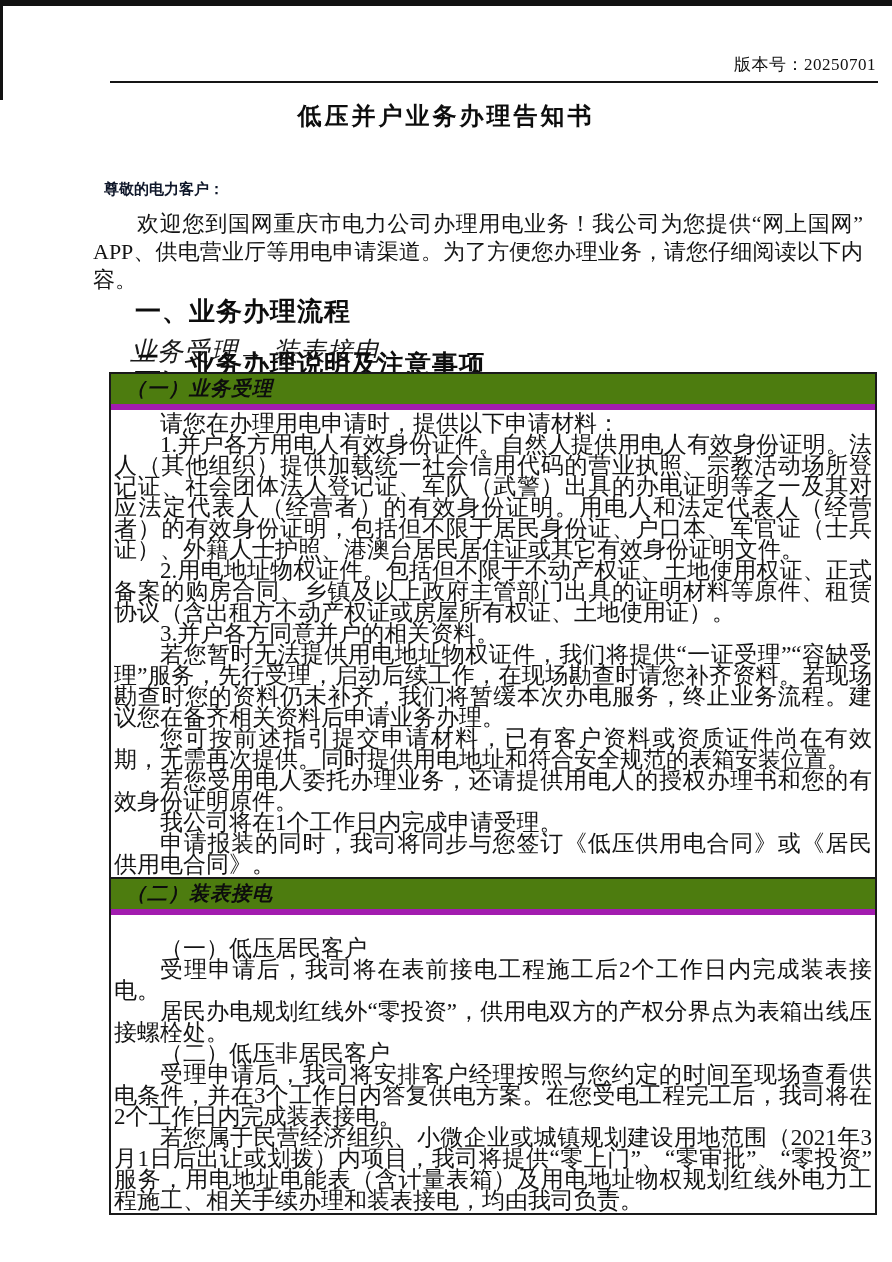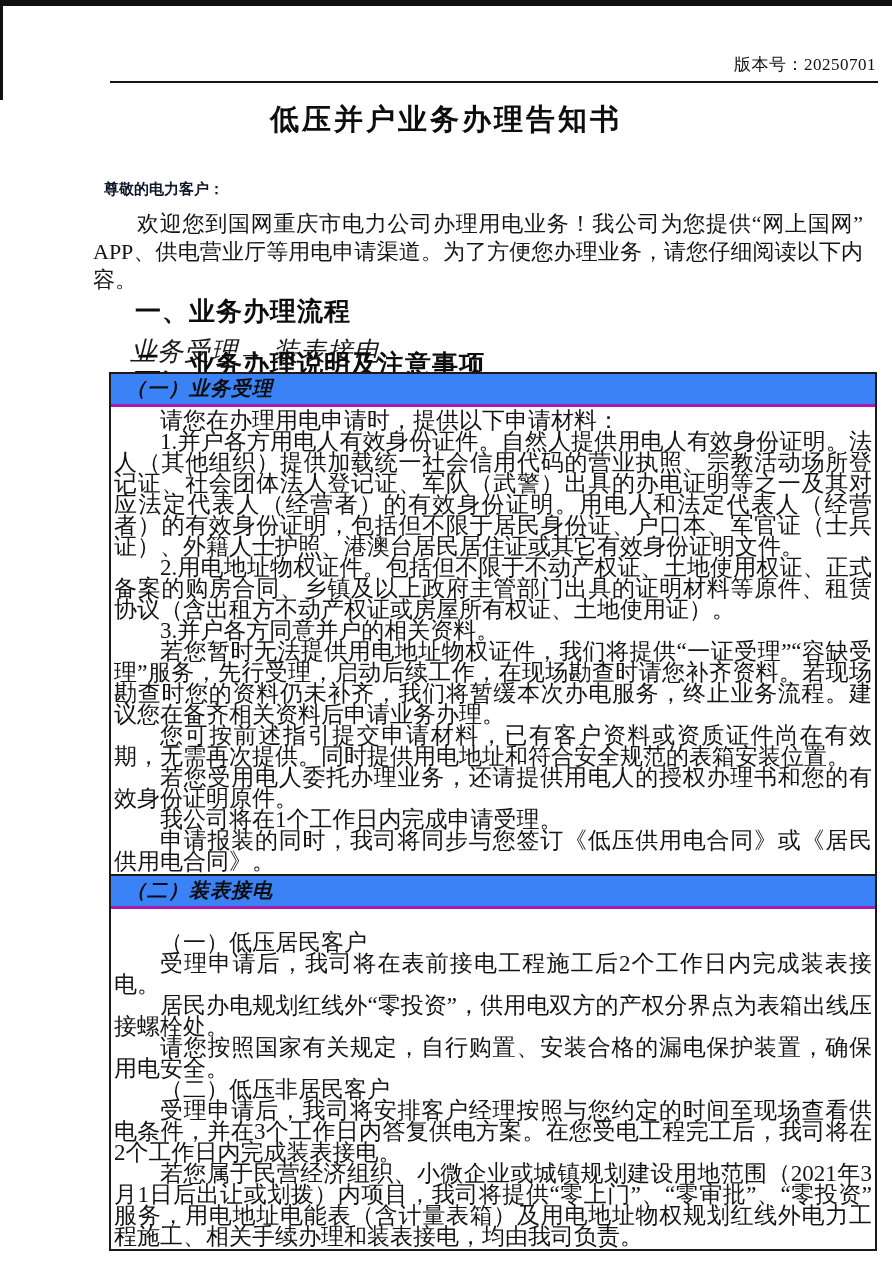--- a/index.html
+++ b/index.html
@@ -14,21 +14,21 @@
   }
   .scan-top{position:absolute;top:0;left:0;width:892px;height:6px;background:#111;}
   .scan-left{position:absolute;top:0;left:0;width:3px;height:100px;background:#111;}
   .version{
     position:absolute;top:53px;right:16px;
     font-size:17px;letter-spacing:0.5px;color:#111;
   }
   .header-rule{position:absolute;top:81px;left:110px;width:768px;height:2px;background:#151515;}
   .doc-title{
     position:absolute;top:100px;left:0;width:100%;
-    text-align:center;font-size:29px;font-weight:bold;
+    text-align:center;font-size:24px;font-weight:bold;
     letter-spacing:3px;color:#0d0d0d;
     font-family:"Liberation Serif", serif;
   }
   .salutation{
     position:absolute;top:180px;left:104px;
     font-size:15px;font-weight:bold;color:#0f172a;
   }
   .welcome{
     position:absolute;top:210px;left:93px;width:770px;
     font-size:22px;line-height:28px;
@@ -46,26 +46,26 @@
     position:absolute;top:334px;left:130px;
     font-size:26px;font-style:italic;color:#1a1a1a;
     letter-spacing:1px;
   }
   .notice-table{
     position:absolute;top:372px;left:109px;width:768px;
     border:2px solid #1a1a1a;
     box-sizing:border-box;
   }
   .section-header{
-    background:#3b82f6;
+    background:#4d7c0f;
     padding:1px 4px 2px 15px;
     font-size:20px;font-weight:bold;font-style:italic;
     color:#0d0d0d;
     letter-spacing:1px;
-    border-bottom:3px solid #a21caf;
+    border-bottom:6px solid #a21caf;
   }
   .section-header.with-top{border-top:2px solid #1a1a1a;}
   .section-body{
     padding:3px 3px 2px 3px;
     background:#fff;
   }
   .section-body.spaced-top{padding-top:23px;border-radius:12px;}
   .cell-para{
     margin:0;
     font-size:23px;line-height:21px;
@@ -106,20 +106,19 @@
         <p class="cell-para">若您受用电人委托办理业务，还请提供用电人的授权办理书和您的有效身份证明原件。</p>
         <p class="cell-para">我公司将在1个工作日内完成申请受理。</p>
         <p class="cell-para">申请报装的同时，我司将同步与您签订《低压供用电合同》或《居民供用电合同》。</p>
       </div>
 
     <div class="section-header with-top">（二）装表接电</div>
     <div class="section-body spaced-top">
         <p class="cell-para">（一）低压居民客户</p>
         <p class="cell-para">受理申请后，我司将在表前接电工程施工后2个工作日内完成装表接电。</p>
         <p class="cell-para">居民办电规划红线外“零投资”，供用电双方的产权分界点为表箱出线压接螺栓处。</p>
-        <p class="cell-para">请您按照国家有关规定，自行购置、安装合格的漏电保护装置，确保用电安全。</p>
         <p class="cell-para">（二）低压非居民客户</p>
         <p class="cell-para">受理申请后，我司将安排客户经理按照与您约定的时间至现场查看供电条件，并在3个工作日内答复供电方案。在您受电工程完工后，我司将在2个工作日内完成装表接电。</p>
         <p class="cell-para">若您属于民营经济组织、小微企业或城镇规划建设用地范围（2021年3月1日后出让或划拨）内项目，我司将提供“零上门”、“零审批”、“零投资”服务，用电地址电能表（含计量表箱）及用电地址物权规划红线外电力工程施工、相关手续办理和装表接电，均由我司负责。</p>
       </div>
   </div>
 
 </div>
 
 </body></html>

